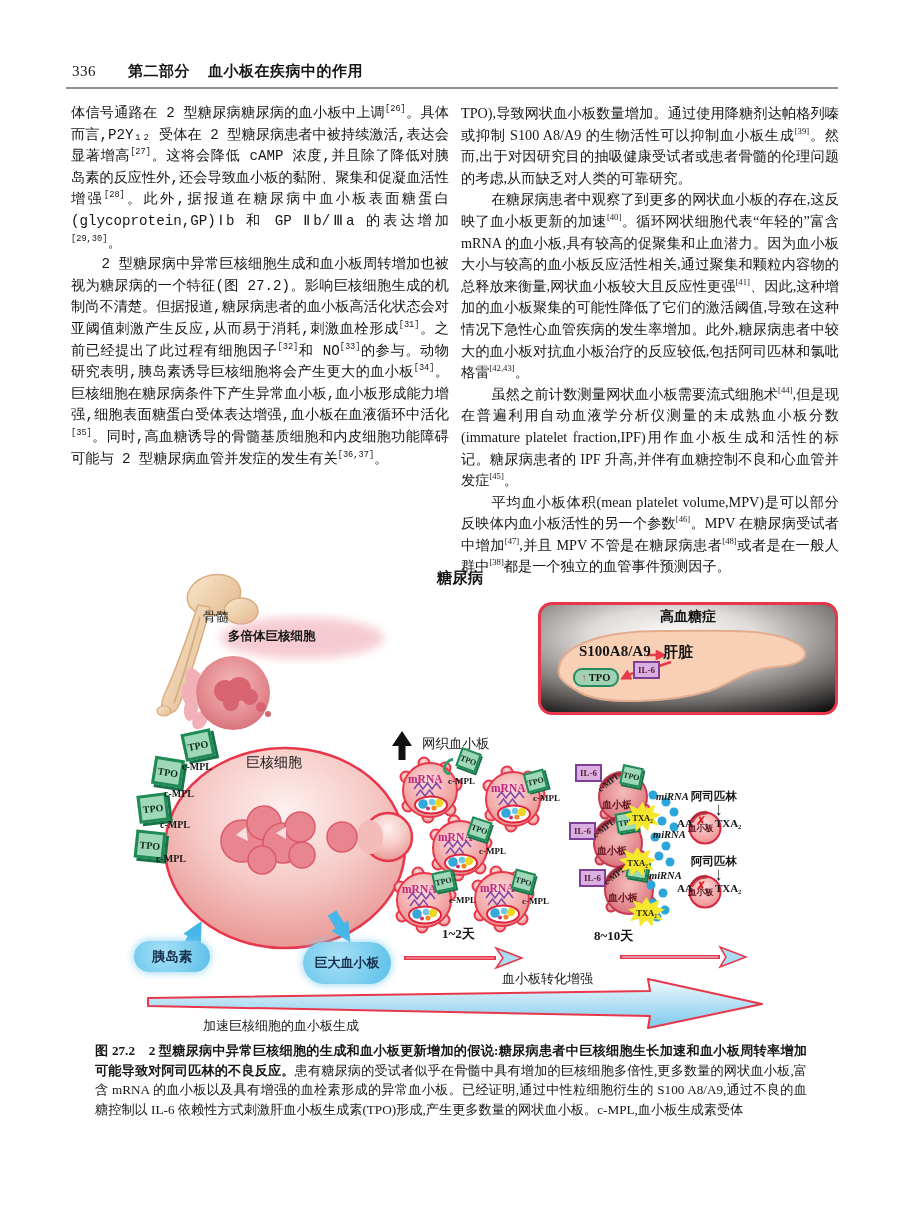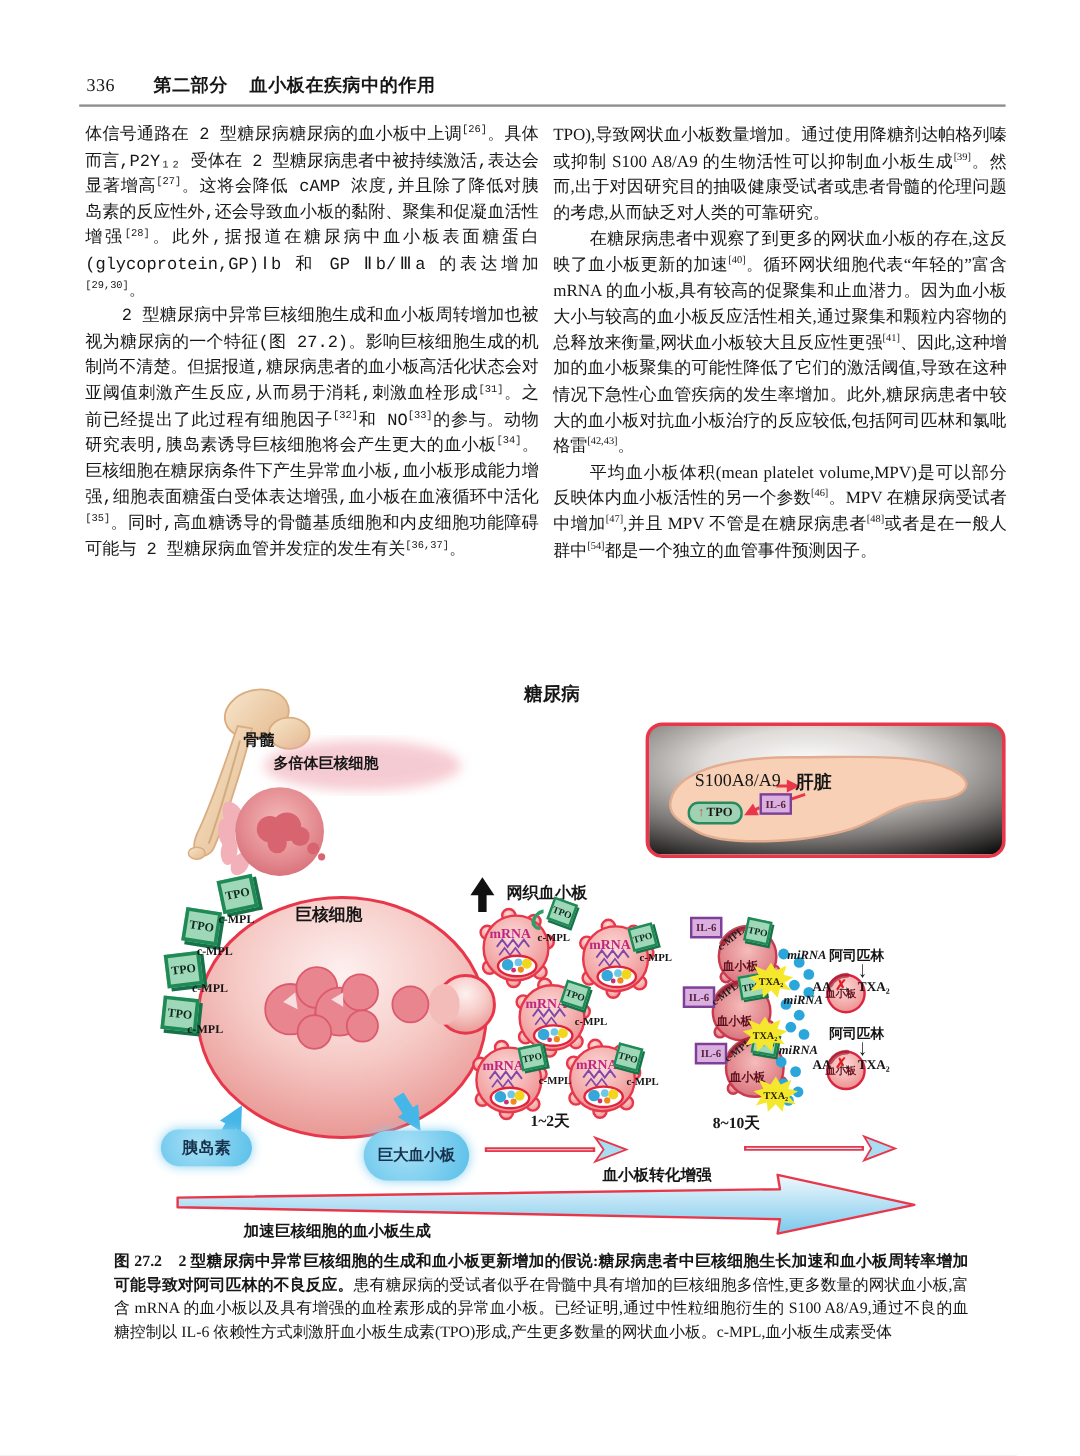--- a/index.html
+++ b/index.html
@@ -15,27 +15,27 @@
   .col{position:absolute;top:103px;width:378px;font-size:14.2px;line-height:21.6px;text-align:justify;}
   .col.left{left:71px;font-family:Liberation Mono, monospace;} .col.right{left:461px;}
   .col p{margin:0;}
   .col p.ind{text-indent:2.15em;}
   sup{font-size:61%;vertical-align:super;line-height:0;}
   
   .fig{position:absolute;left:70px;top:565px;width:770px;height:475px;}
   .fig *{box-sizing:border-box;}
   .abs{position:absolute;}
   .fig-title{left:330px;top:3px;width:120px;text-align:center;font-size:15.5px;font-weight:bold;}
-  .lab13{font-size:13px;font-weight:bold;}
+  .lab13{font-size:13px;font-weight:normal;}
   .lab12{font-size:12.5px;font-weight:bold;}
   
   .hyperbox{left:468px;top:37px;width:300px;height:113px;border:3px solid #e8374a;border-radius:14px;
     background:radial-gradient(90% 85% at 45% 30%, #ffffff 0%, #dedbd8 32%, #7a7674 68%, #0d0d0d 100%);overflow:hidden;}
   .hyper-title{left:0;top:3px;width:100%;text-align:center;font-size:14px;font-weight:bold;color:#101010;}
-  .s100{left:38px;top:38px;font-size:15px;font-weight:normal;}
+  .s100{left:38px;top:38px;font-size:15px;font-weight:bold;}
   .liver-lab{left:122px;top:38px;font-size:15px;font-weight:bold;}
   .il6-box{width:27px;height:18px;background:#d9b0e0;border:2px solid #7e4096;color:#5a1f3a;
     display:flex;align-items:center;justify-content:center;font-size:9px;font-weight:bold;}
   .tpo-pill{left:32px;top:63px;width:46px;height:19px;background:#9ed2b2;border:2px solid #2a8a5f;border-radius:9px;
     display:flex;align-items:center;justify-content:center;font-size:10.5px;font-weight:bold;gap:2px;}
   .tpo-pill .up{color:#e8374a;}
   
   .tpo-sq{display:flex;align-items:center;justify-content:center;background:#9fd8b8;border:3px solid #1f8a55;
     box-shadow:3px 3px 0 #17724a;font-weight:bold;color:#0e2b1d;}
   .tpo-big{width:30px;height:28px;font-size:10px;}
@@ -77,21 +77,22 @@
   </div>
   <div class="hdr-rule"></div>
 
   <div class="col left">
     <p class="refs">体信号通路在 2 型糖尿病糖尿病的血小板中上调<sup>[26]</sup>。具体而言,P2Y₁₂ 受体在 2 型糖尿病患者中被持续激活,表达会显著增高<sup>[27]</sup>。这将会降低 cAMP 浓度,并且除了降低对胰岛素的反应性外,还会导致血小板的黏附、聚集和促凝血活性增强<sup>[28]</sup>。此外,据报道在糖尿病中血小板表面糖蛋白(glycoprotein,GP)Ⅰb 和 GP Ⅱb/Ⅲa 的表达增加<sup>[29,30]</sup>。</p>
     <p class="ind refs">2 型糖尿病中异常巨核细胞生成和血小板周转增加也被视为糖尿病的一个特征(图 27.2)。影响巨核细胞生成的机制尚不清楚。但据报道,糖尿病患者的血小板高活化状态会对亚阈值刺激产生反应,从而易于消耗,刺激血栓形成<sup>[31]</sup>。之前已经提出了此过程有细胞因子<sup>[32]</sup>和 NO<sup>[33]</sup>的参与。动物研究表明,胰岛素诱导巨核细胞将会产生更大的血小板<sup>[34]</sup>。巨核细胞在糖尿病条件下产生异常血小板,血小板形成能力增强,细胞表面糖蛋白受体表达增强,血小板在血液循环中活化<sup>[35]</sup>。同时,高血糖诱导的骨髓基质细胞和内皮细胞功能障碍可能与 2 型糖尿病血管并发症的发生有关<sup>[36,37]</sup>。</p>
   </div>
   <div class="col right">
     <p class="refs">TPO),导致网状血小板数量增加。通过使用降糖剂达帕格列嗪或抑制 S100 A8/A9 的生物活性可以抑制血小板生成<sup>[39]</sup>。然而,出于对因研究目的抽吸健康受试者或患者骨髓的伦理问题的考虑,从而缺乏对人类的可靠研究。</p>
     <p class="ind refs">在糖尿病患者中观察了到更多的网状血小板的存在,这反映了血小板更新的加速<sup>[40]</sup>。循环网状细胞代表“年轻的”富含 mRNA 的血小板,具有较高的促聚集和止血潜力。因为血小板大小与较高的血小板反应活性相关,通过聚集和颗粒内容物的总释放来衡量,网状血小板较大且反应性更强<sup>[41]</sup>、因此,这种增加的血小板聚集的可能性降低了它们的激活阈值,导致在这种情况下急性心血管疾病的发生率增加。此外,糖尿病患者中较大的血小板对抗血小板治疗的反应较低,包括阿司匹林和氯吡格雷<sup>[42,43]</sup>。</p>
-    <p class="ind refs">平均血小板体积(mean platelet volume,MPV)是可以部分反映体内血小板活性的另一个参数<sup>[46]</sup>。MPV 在糖尿病受试者中增加<sup>[47]</sup>,并且 MPV 不管是在糖尿病患者<sup>[48]</sup>或者是在一般人群中<sup>[54]</sup>都是一个独立的血管事件预测因子。</p>
+    <p class="ind refs">虽然之前计数测量网状血小板需要流式细胞术<sup>[44]</sup>,但是现在普遍利用自动血液学分析仪测量的未成熟血小板分数(immature platelet fraction,IPF)用作血小板生成和活性的标记。糖尿病患者的 IPF 升高,并伴有血糖控制不良和心血管并发症<sup>[45]</sup>。</p>
+    <p class="ind refs">平均血小板体积(mean platelet volume,MPV)是可以部分反映体内血小板活性的另一个参数<sup>[46]</sup>。MPV 在糖尿病受试者中增加<sup>[47]</sup>,并且 MPV 不管是在糖尿病患者<sup>[48]</sup>或者是在一般人群中<sup>[38]</sup>都是一个独立的血管事件预测因子。</p>
   </div>
 
   <div class="fig">
 
     <svg class="abs" style="left:0;top:0" width="770" height="475" viewBox="0 0 770 475">
       <defs>
         <radialGradient id="gMega" cx="50%" cy="32%" r="75%">
           <stop offset="0%" stop-color="#fdf1f0"></stop>
             <stop offset="48%" stop-color="#f6cac6"></stop>
             <stop offset="100%" stop-color="#e68e8b"></stop>
@@ -246,20 +247,21 @@
         <defs>
           <marker id="mr" viewBox="0 0 10 10" refX="3" refY="5" markerWidth="13" markerHeight="11" orient="auto" markerUnits="userSpaceOnUse">
             <path d="M0,0 L10,5 L0,10 z" fill="#e8374a"></path>
           </marker>
         </defs>
         <path d="M18,62 C22,40 60,26 120,26 C180,26 232,22 258,40 C272,50 262,60 234,62 C205,64 196,76 168,86 C128,98 62,100 40,88 C26,80 15,74 18,62 Z" fill="#f7d0b6" stroke="#e3ac8e" stroke-width="2"></path>
         <line x1="106" y1="50" x2="118" y2="50" stroke="#e8374a" stroke-width="2.5" marker-end="url(#mr)"></line>
         <line x1="130" y1="57" x2="112" y2="63" stroke="#e8374a" stroke-width="2.5"></line>
         <line x1="92" y1="68" x2="86" y2="71" stroke="#e8374a" stroke-width="2.5" marker-end="url(#mr)"></line>
       </svg>
+      <div class="abs hyper-title">高血糖症</div>
       <div class="abs s100">S100A8/A9</div>
       <div class="abs liver-lab">肝脏</div>
       <div class="abs il6-box" style="left:92px;top:56px">IL-6</div>
       <div class="abs tpo-pill">
         <span class="up">↑</span>
           <span>TPO</span>
       </div>
     </div>
 
     <div class="abs tpo-sq tpo-big" style="left:113px;top:166px;transform:rotate(-12deg)">TPO</div>

